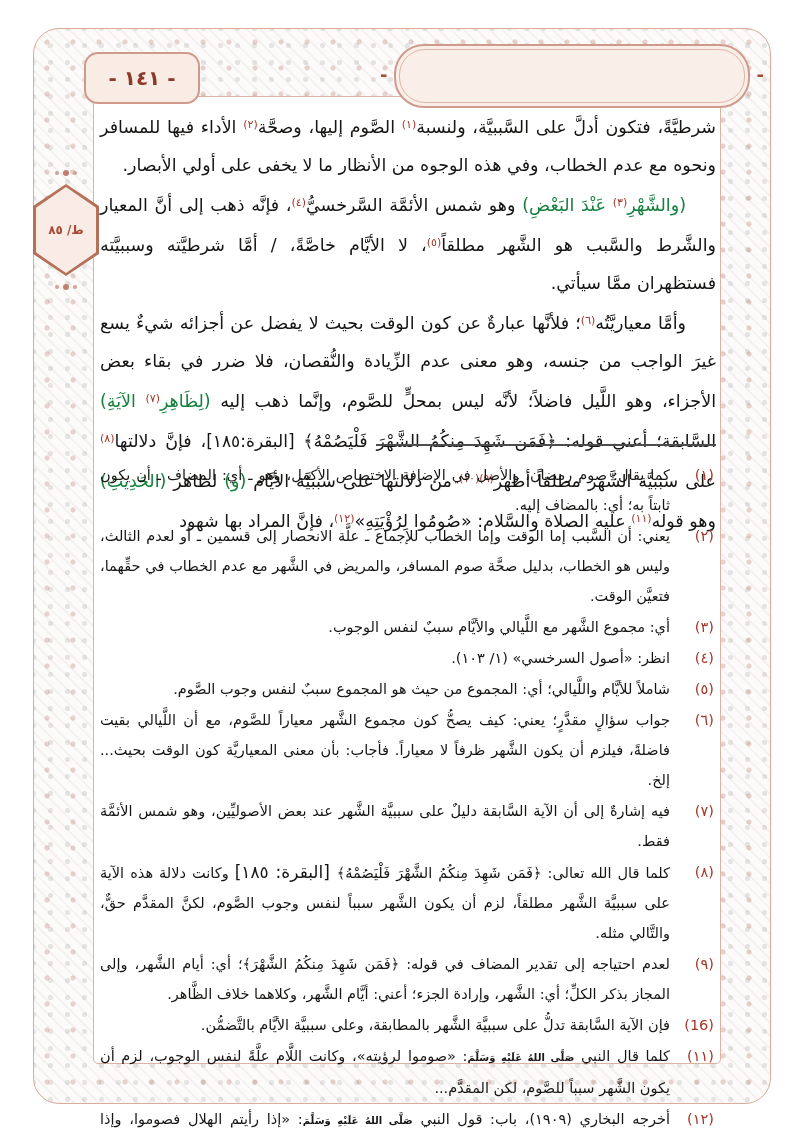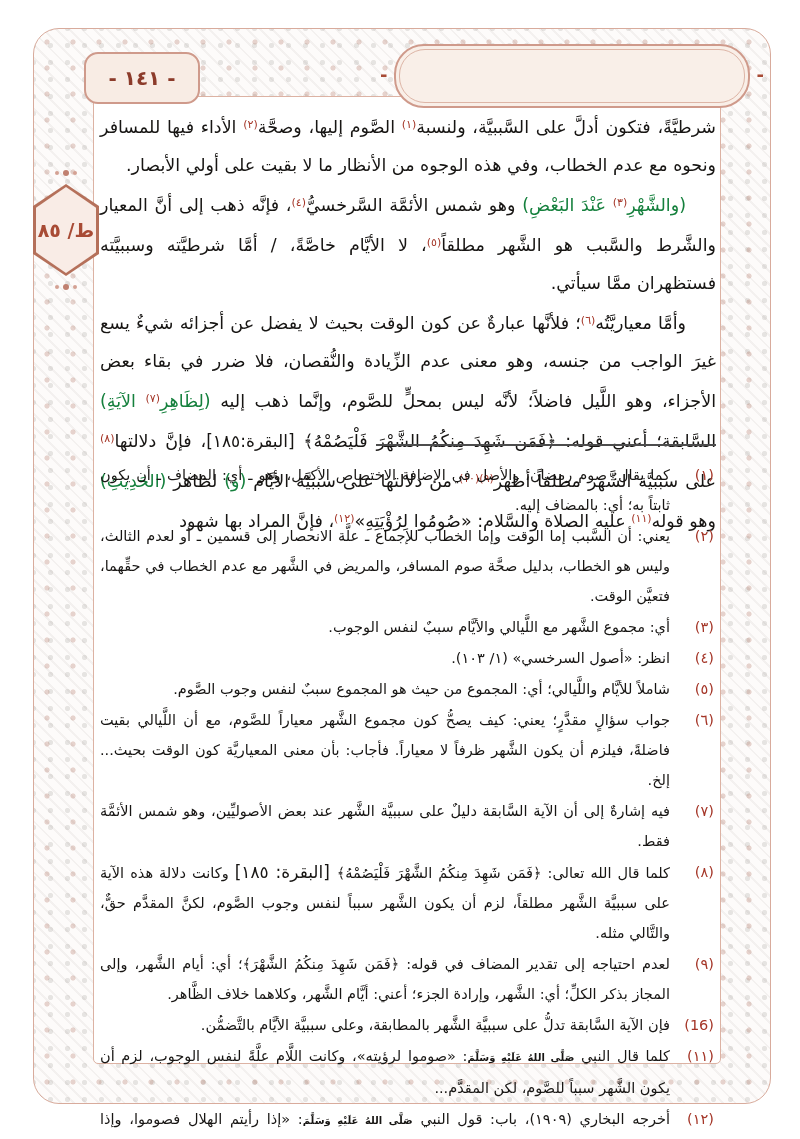--- a/index.html
+++ b/index.html
@@ -53,21 +53,21 @@
   .med-dots i.sm{width:4px;height:4px;background:#d4a193;}
   .hex-outer{
     width:66px;height:92px;margin:0 auto;background:#b5705a;
     clip-path:polygon(50% 0,100% 24%,100% 76%,50% 100%,0 76%,0 24%);
     display:flex;align-items:center;justify-content:center;
   }
   .hex-inner{
     width:60px;height:86px;background:#f9ece6;
     clip-path:polygon(50% 0,100% 24%,100% 76%,50% 100%,0 76%,0 24%);
     display:flex;align-items:center;justify-content:center;
-    color:#a84b35;font-weight:bold;font-size:19px;direction:rtl;
+    color:#a84b35;font-weight:bold;font-size:12px;direction:rtl;
   }
   
   .body-text{
     position:absolute;top:106px;left:100px;width:616px;z-index:3;
     direction:rtl;text-align:justify;
     font-size:17.5px;line-height:38px;color:#171513;
   }
   .para{margin:0;}
   .para.indent{text-indent:30px;}
   .red{color:#15803d;}
@@ -114,21 +114,21 @@
     </div>
   </div>
   <div class="med-dots">
       <i class="sm"></i>
       <i></i>
       <i class="sm"></i>
     </div>
 </div>
 
 <div class="body-text" id="body-text">
-    <p class="para"><span><span>شرطيَّةً، فتكون أدلَّ على السَّببيَّة، ولنسبة</span><span class="ref">(١)</span><span> الصَّوم إليها، وصحَّة</span><span class="ref">(٢)</span><span> الأداء فيها للمسافر ونحوه مع عدم الخطاب، وفي هذه الوجوه من الأنظار ما لا بقيت على أولي الأبصار.</span></span></p>
+    <p class="para"><span><span>شرطيَّةً، فتكون أدلَّ على السَّببيَّة، ولنسبة</span><span class="ref">(١)</span><span> الصَّوم إليها، وصحَّة</span><span class="ref">(٢)</span><span> الأداء فيها للمسافر ونحوه مع عدم الخطاب، وفي هذه الوجوه من الأنظار ما لا يخفى على أولي الأبصار.</span></span></p>
     <p class="para indent"><span><span class="red">(والشَّهْرِ</span><span class="ref">(٣)</span><span class="red"> عَنْدَ البَعْضِ)</span><span> وهو شمس الأئمَّة السَّرخسيُّ</span><span class="ref">(٤)</span><span>، فإنَّه ذهب إلى أنَّ المعيار والشَّرط والسَّبب هو الشَّهر مطلقاً</span><span class="ref">(٥)</span><span>، لا الأيَّام خاصَّةً، / أمَّا شرطيَّته وسببيَّته فستظهران ممَّا سيأتي.</span></span></p>
     <p class="para indent"><span><span>وأمَّا معياريَّتُه</span><span class="ref">(٦)</span><span>؛ فلأنَّها عبارةٌ عن كون الوقت بحيث لا يفضل عن أجزائه شيءٌ يسع غيرَ الواجب من جنسه، وهو معنى عدم الزِّيادة والنُّقصان، فلا ضرر في بقاء بعض الأجزاء، وهو اللَّيل فاضلاً؛ لأنَّه ليس بمحلٍّ للصَّوم، وإنَّما ذهب إليه </span><span class="red">(لِظَاهِرِ</span><span class="ref">(٧)</span><span class="red"> الآيَةِ)</span><span> السَّابقة؛ أعني قوله: </span><span class="quran">﴿فَمَن شَهِدَ مِنكُمُ الشَّهْرَ فَلْيَصُمْهُ﴾</span><span class="cite"> [البقرة:١٨٥]</span><span>، فإنَّ دلالتها</span><span class="ref">(٨)</span><span> على سببيَّة الشَّهر مطلقاً أظهر</span><span class="ref">(٩)(١٠)</span><span> من دلالتها على سببيَّة الأيَّام </span><span class="red">(و)</span><span> لظاهر </span><span class="red">(الحَدِيثِ)</span><span> وهو قوله</span><span class="ref">(١١)</span><span> عليه الصلاة والسَّلام: </span><span class="quran">«صُومُوا لِرُؤْيَتِهِ»</span><span class="ref">(١٢)</span><span>، فإنَّ المراد بها شهود</span></span></p>
   </div>
 
 <div class="fn-sep"></div>
 
 <div class="footnotes" id="footnotes">
     <div class="footnote">
     <span class="fn-num">(١)</span>
     <span class="fn-text"><span>كما يقال: صوم رمضان، والأصل في الإضافة الاختصاص الأكمل، وهو ـ أي: المضاف ـ أن يكون ثابتاً به؛ أي: بالمضاف إليه.</span></span>

